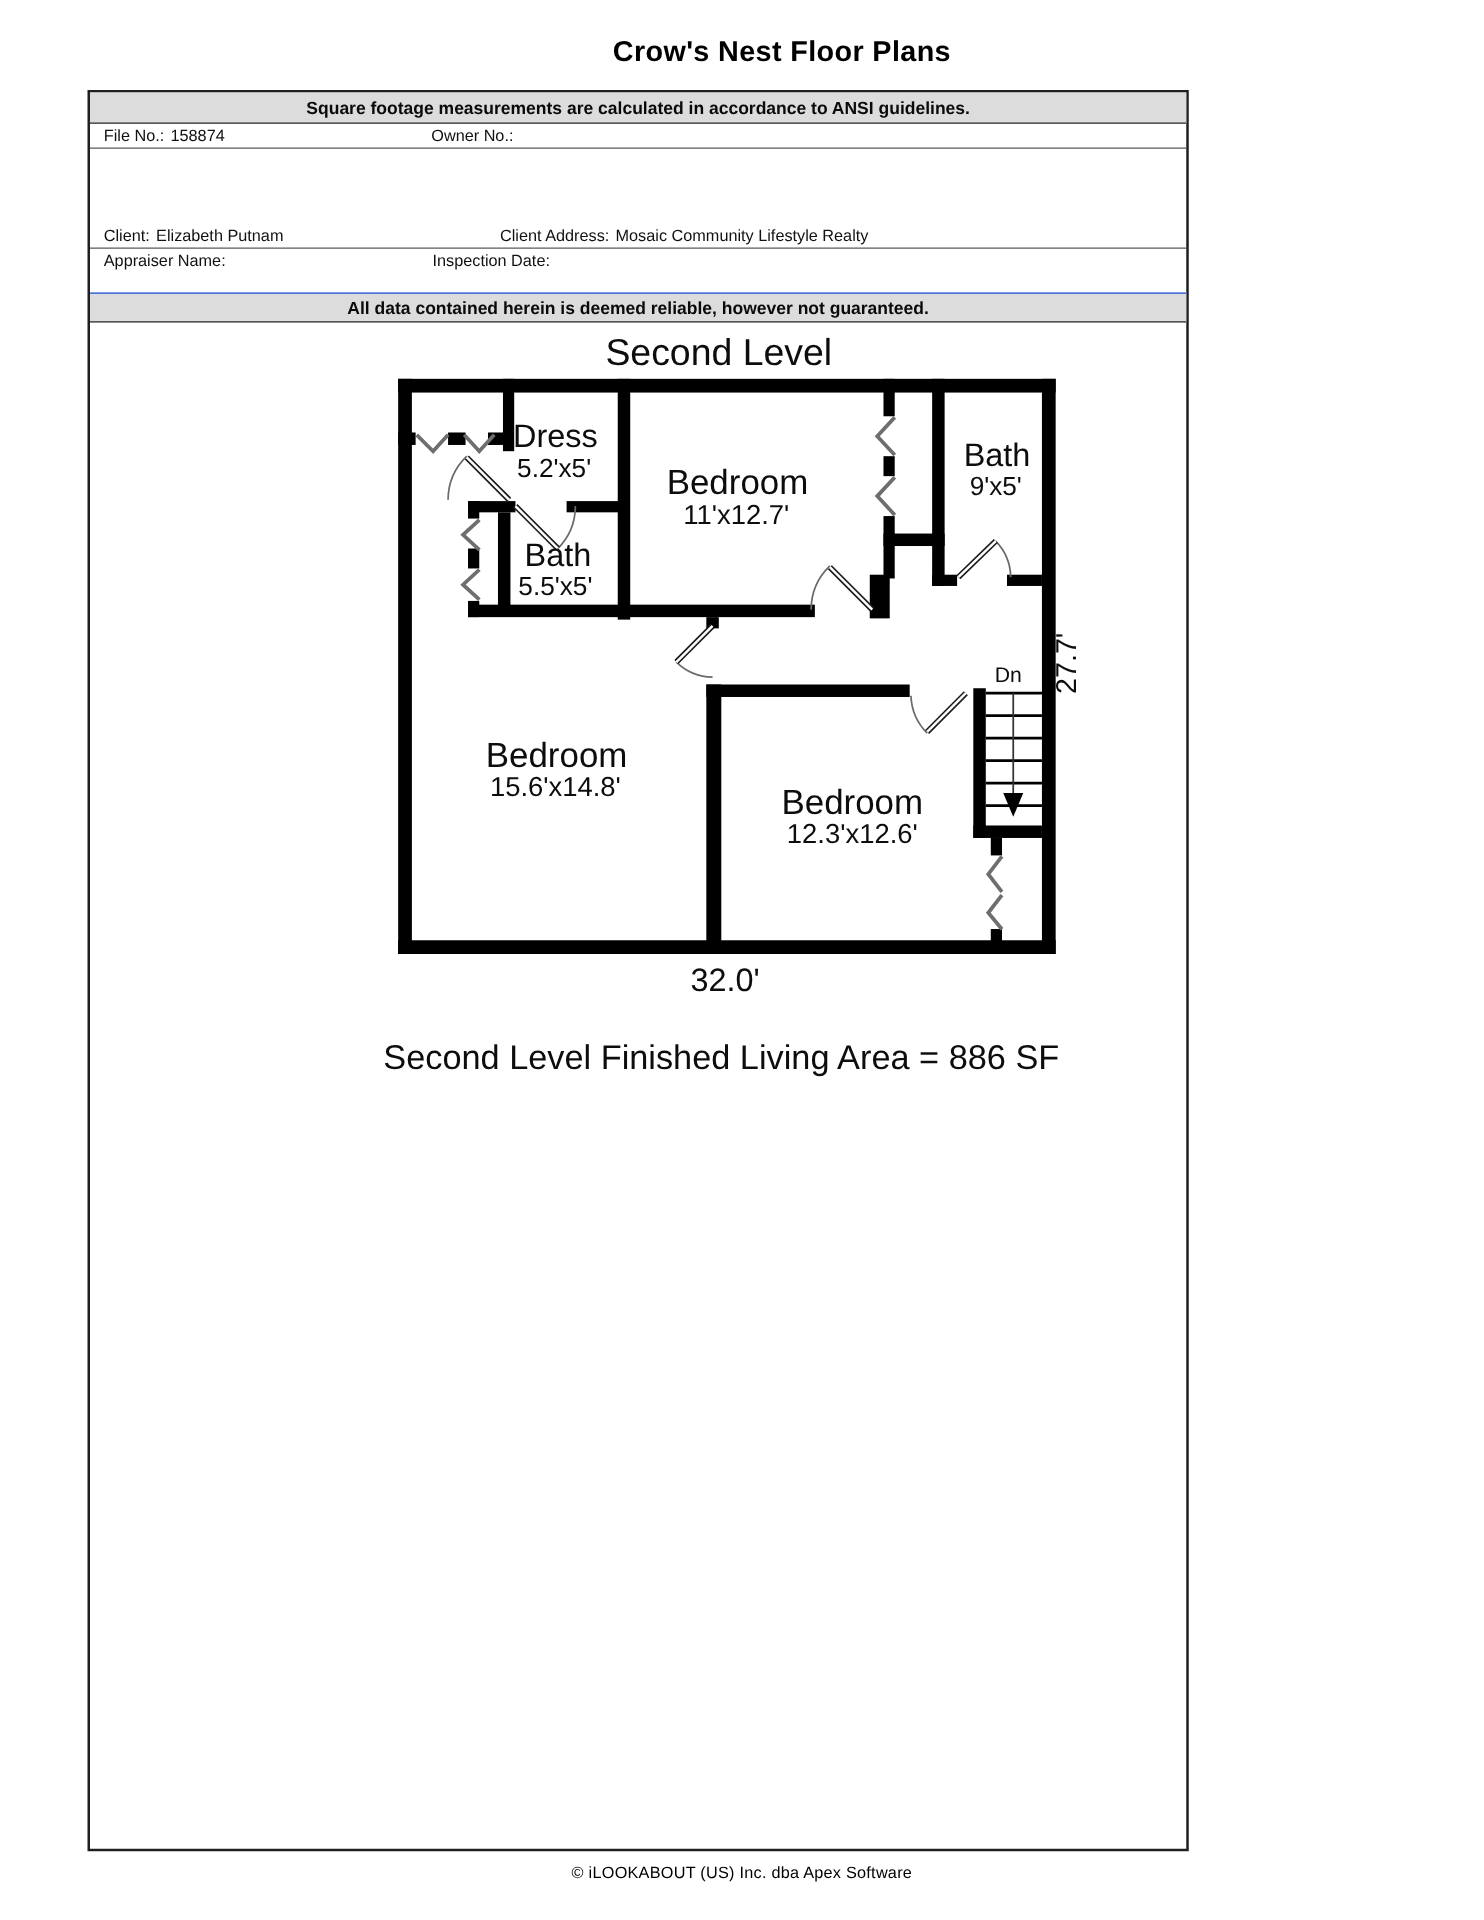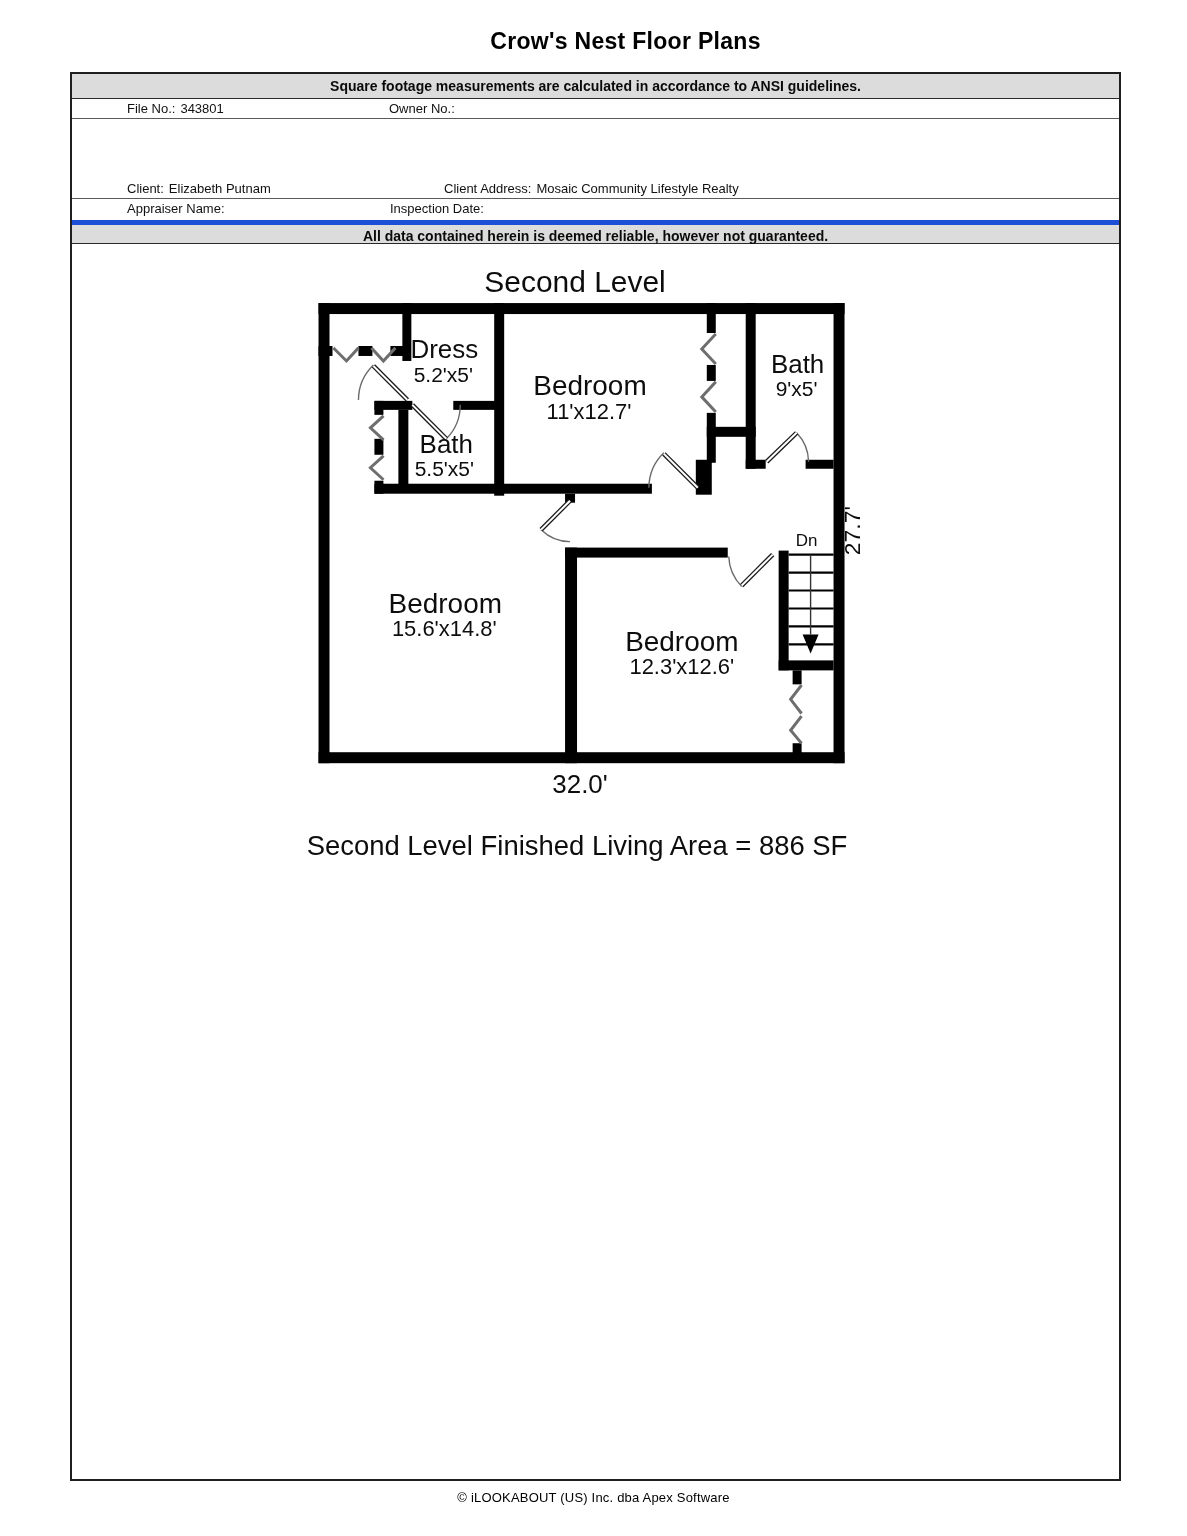--- a/index.html
+++ b/index.html
@@ -1,30 +1,30 @@
 <!DOCTYPE html>
 <html><head>
 <meta charset="utf-8">
 <style>
   html,body{margin:0;padding:0;background:#ffffff;}
   .page{position:relative;width:1187px;height:1536px;background:#fff;
         font-family:"Liberation Sans","DejaVu Sans",sans-serif;color:#111;overflow:hidden;}
   .doc-title{position:absolute;top:28px;left:0;width:100%;text-align:center;
              font-size:23px;font-weight:bold;letter-spacing:.3px;color:#000;margin-left:32px;}
-  .sheet{position:absolute;left:70px;top:72px;width:1051px;height:1409px;
+  .sheet{position:absolute;left:70px;top:72px;width:881px;height:1409px;
          border:2px solid #1f1f1f;box-sizing:border-box;background:#fff;}
   .banner{position:absolute;left:0;width:100%;background:#dcdcdc;
           font-size:14px;font-weight:bold;text-align:center;color:#0a0a0a;
           box-sizing:border-box;}
   .banner.top{top:0;height:25px;line-height:24px;border-bottom:1px solid #2a2a2a;}
-  .banner.bottom{top:146px;height:24px;line-height:23px;border-top:5px solid #1d4ed8;border-bottom:1px solid #2a2a2a;}
+  .banner.bottom{top:160px;height:24px;line-height:23px;border-top:1px solid #1d4ed8;border-bottom:1px solid #2a2a2a;}
   .frow{position:absolute;left:0;width:100%;height:20px;border-bottom:1px solid #5a5a5a;
         font-size:13px;line-height:19px;box-sizing:border-box;white-space:nowrap;}
   .fcell{position:absolute;top:0;}
-  .fcell .lbl{margin-right:5px;margin-left:44px;}
+  .fcell .lbl{margin-right:5px;}
   .r1{top:25px}.r2{top:45px}.r3{top:65px}.r4{top:85px}.r5{top:105px}.r6{top:125px;border-bottom:none;}
   .plan-svg{position:absolute;left:0;top:171px;width:1049px;height:1238px;}
   .footer{position:absolute;top:1490px;left:0;width:100%;text-align:center;
           font-size:13px;letter-spacing:.2px;color:#000000;}
   svg text{font-family:"Liberation Sans","DejaVu Sans",sans-serif;fill:#0d0d0d;}
   .wall{fill:#000;}
   .chev{stroke:#6e6e6e;stroke-width:3;fill:none;stroke-linecap:square;}
   .leaf-outer{stroke:#1a1a1a;stroke-width:4.6;stroke-linecap:butt;}
   .leaf-inner{stroke:#ffffff;stroke-width:2;stroke-linecap:butt;}
   .swing{stroke:#6a6a6a;stroke-width:1.4;fill:none;}
@@ -36,21 +36,21 @@
 
 <div class="page">
 
   <div class="doc-title">Crow's Nest Floor Plans</div>
 
   <div class="sheet">
 
     <div class="banner top">Square footage measurements are calculated in accordance to ANSI guidelines.</div>
 
     <div class="frow r1">
-      <span class="fcell" style="left:11px"><span class="lbl">File No.:</span><span>343801</span></span>
+      <span class="fcell" style="left:11px"><span class="lbl">File No.:</span><span>158874</span></span>
       <span class="fcell" style="left:273px"><span class="lbl">Owner No.:</span><span></span></span>
     </div>
 
 
 
 
     <div class="frow r6">
       <span class="fcell" style="left:11px"><span class="lbl">Appraiser Name:</span><span></span></span>
       <span class="fcell" style="left:274px"><span class="lbl">Inspection Date:</span><span></span></span>
     </div>

